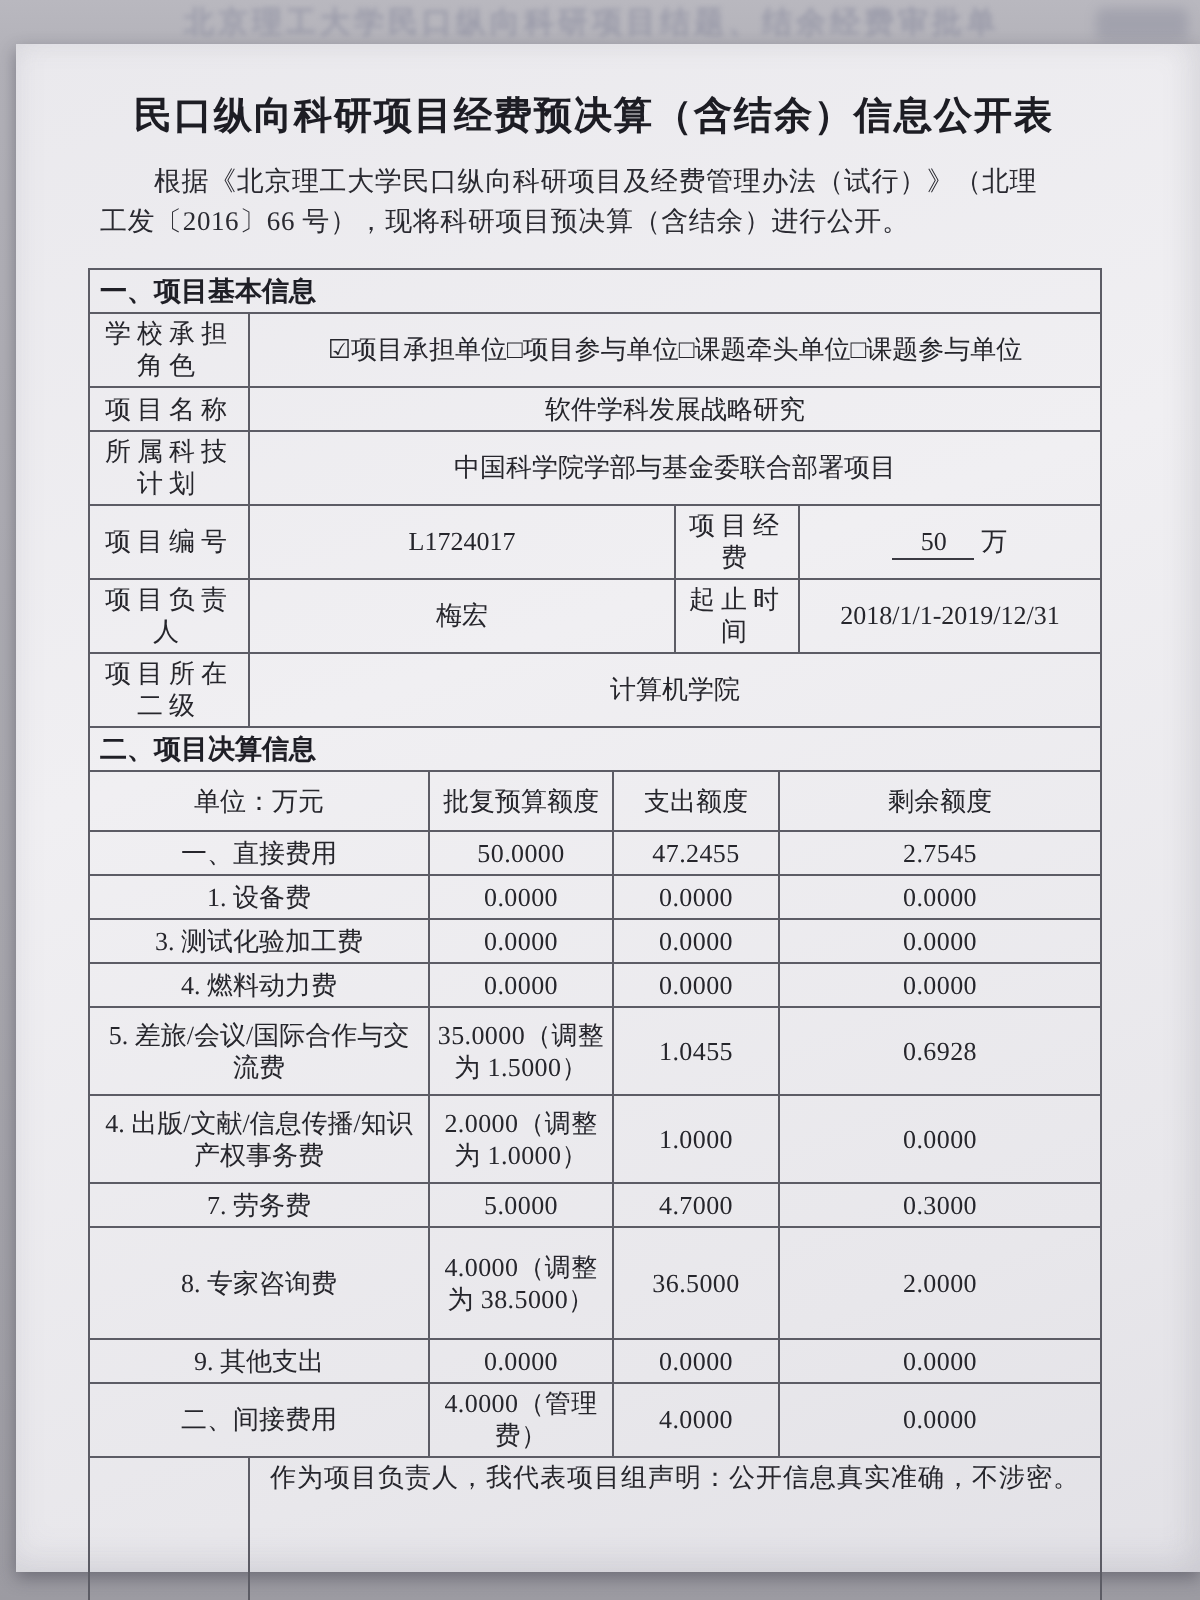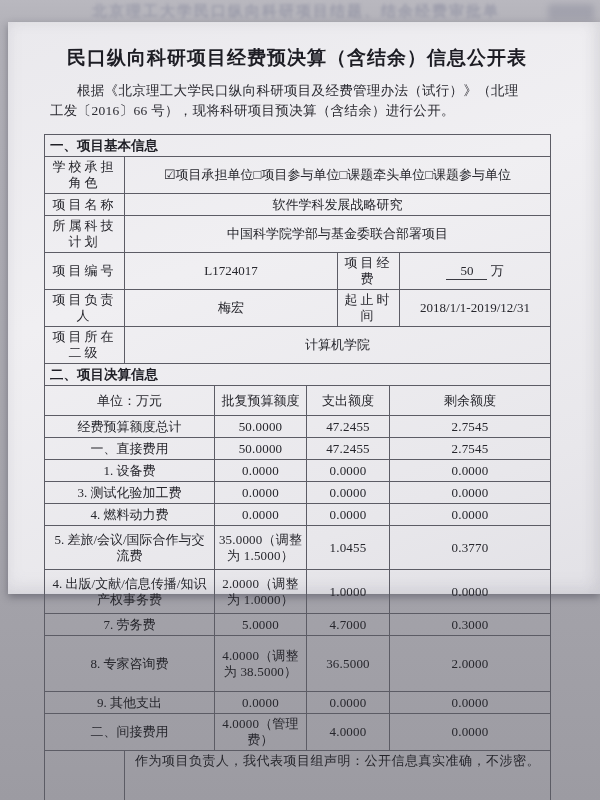--- a/index.html
+++ b/index.html
@@ -18,21 +18,21 @@
     font-family: "Liberation Sans", "DejaVu Sans", sans-serif;
     font-weight: bold; font-size: 15px; letter-spacing: 2px;
     color: #83859a; opacity: 0.5; filter: blur(1.4px);
     white-space: nowrap;
   }
   .ghost-smudge {
     position: absolute; top: 4px; right: 6px; width: 46px; height: 16px;
     background: #7d7f92; opacity: .35; filter: blur(3px); border-radius: 4px;
   }
   .paper {
-    position: absolute; left: 8px; top: 22px; width: 592px; height: 572px;
+    position: absolute; left: 8px; top: 22px; width: 592px; height: 764px;
     background: linear-gradient(160deg, #eae9ed 0%, #f0eff2 40%, #e8e7eb 80%, #e2e1e6 100%);
     box-shadow: 0 3px 8px rgba(40,40,55,.4), inset -6px 0 14px rgba(120,120,135,.12), inset 0 -8px 16px rgba(120,120,135,.10);
   }
   .content { position: absolute; left: 36px; top: 0; width: 506px; }
 
   .doc-title {
     margin-top: 23px; text-align: center;
     font-family: "Liberation Sans", "DejaVu Sans", sans-serif;
     font-weight: bold; font-size: 19px; letter-spacing: 1px; color: #1d1d24;
   }
@@ -141,26 +141,20 @@
             <tr class="sec-head">
           <td colspan="4">二、项目决算信息</td>
         </tr>
         <tr class="unit-row">
           <td>单位：万元</td>
           <td>批复预算额度</td>
           <td>支出额度</td>
           <td>剩余额度</td>
         </tr>
         <tr class="r21">
-          <td>经费预算额度总计</td>
-          <td class="num">50.0000</td>
-          <td class="num">47.2455</td>
-          <td class="num">2.7545</td>
-        </tr>
-        <tr class="r21">
           <td class="left">一、直接费用</td>
           <td class="num">50.0000</td>
           <td class="num">47.2455</td>
           <td class="num">2.7545</td>
         </tr>
         <tr class="r21">
           <td class="left">1. 设备费</td>
           <td class="num">0.0000</td>
           <td class="num">0.0000</td>
           <td class="num">0.0000</td>
@@ -174,21 +168,21 @@
         <tr class="r21">
           <td class="left">4. 燃料动力费</td>
           <td class="num">0.0000</td>
           <td class="num">0.0000</td>
           <td class="num">0.0000</td>
         </tr>
         <tr class="tall2">
           <td class="left">5. 差旅/会议/国际合作与交流费</td>
           <td class="num">35.0000（调整为 1.5000）</td>
           <td class="num">1.0455</td>
-          <td class="num">0.3770</td>
+          <td class="num">0.6928</td>
         </tr>
         <tr class="tall2">
           <td class="left">4. 出版/文献/信息传播/知识产权事务费</td>
           <td class="num">2.0000（调整为 1.0000）</td>
           <td class="num">1.0000</td>
           <td class="num">0.0000</td>
         </tr>
         <tr class="r21">
           <td class="left">7. 劳务费</td>
           <td class="num">5.0000</td>

